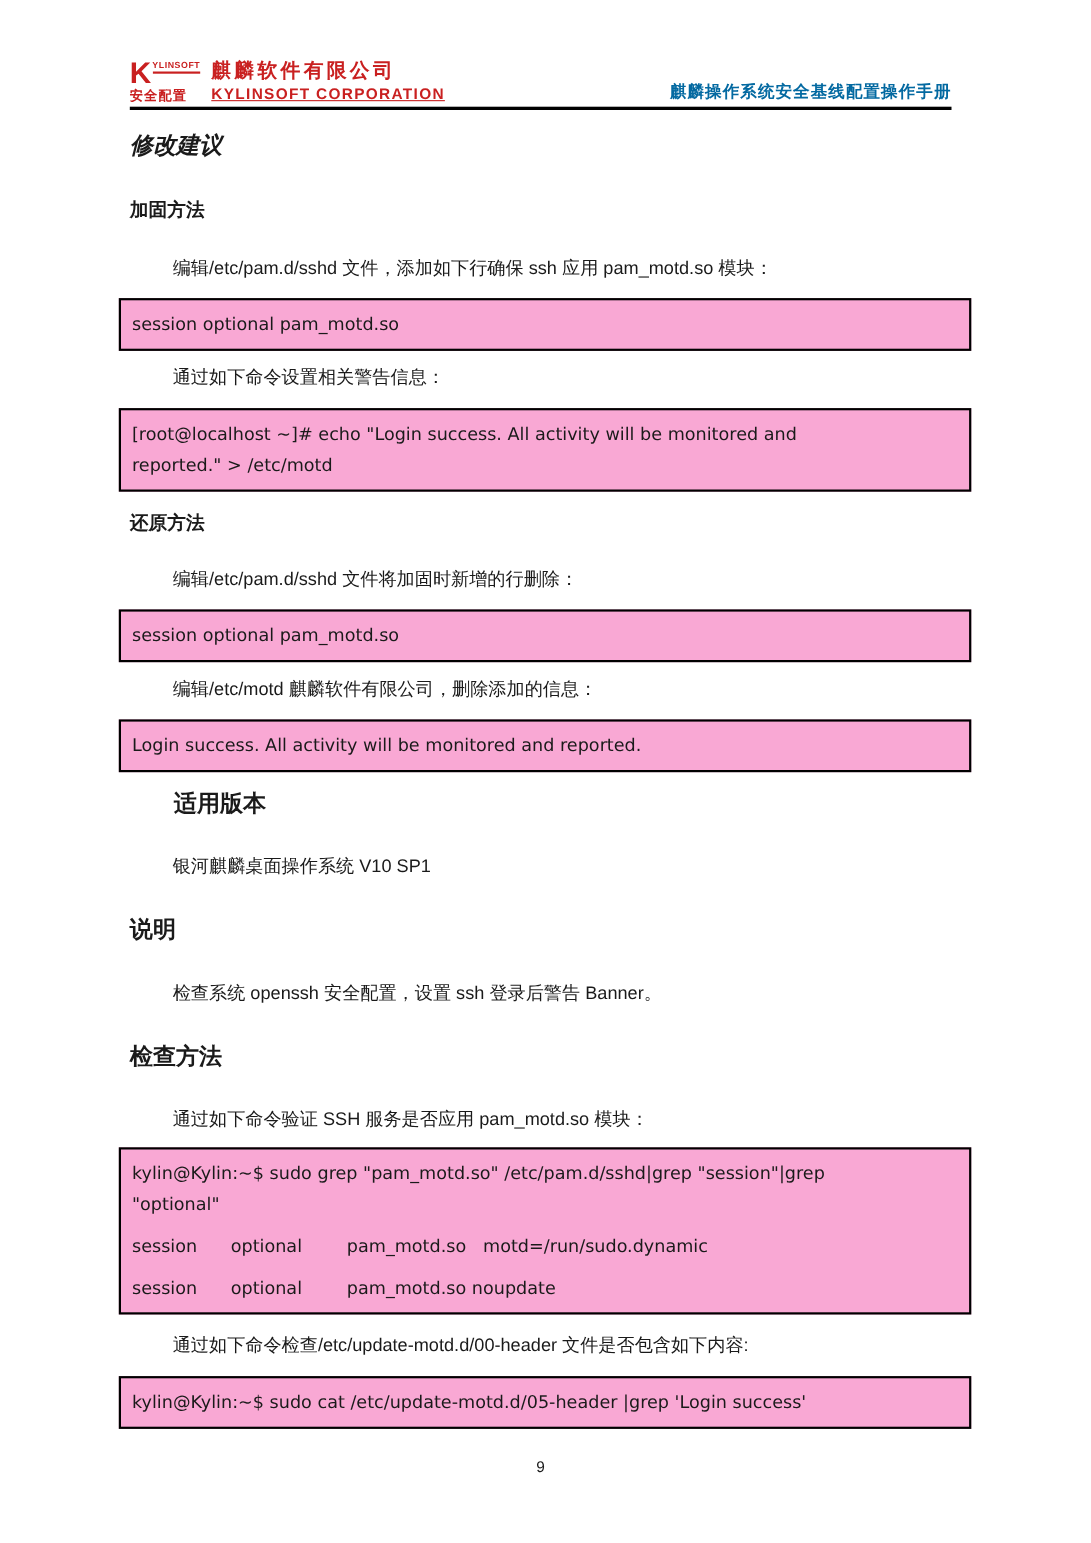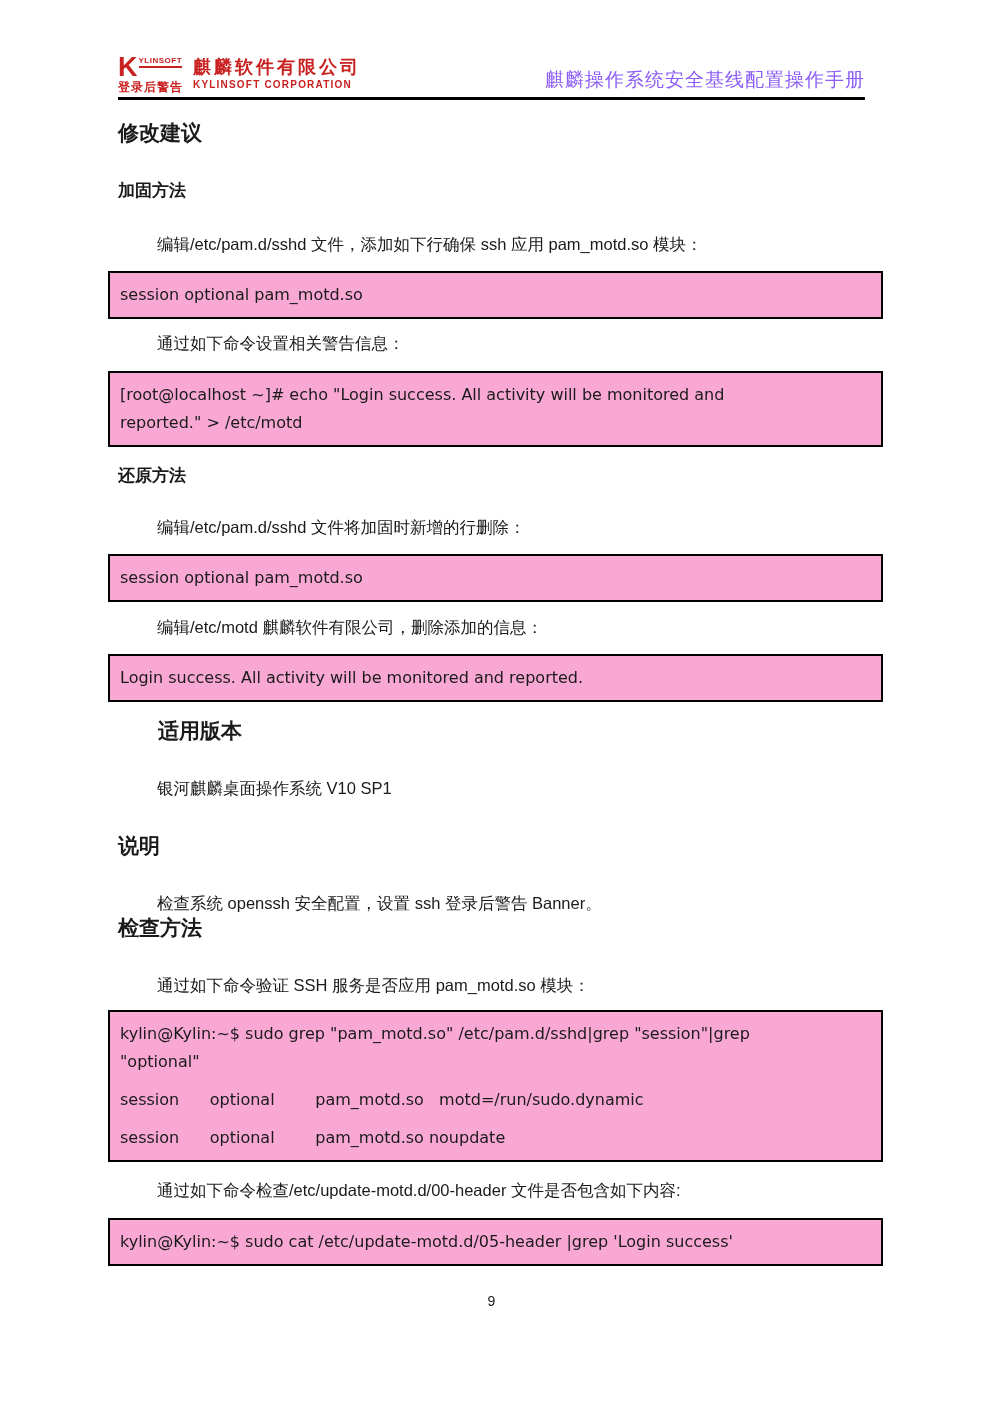--- a/index.html
+++ b/index.html
@@ -29,45 +29,45 @@
   .logo { display: flex; align-items: center; color: #c92020; }
   .logo-mark { display: flex; flex-direction: column; align-items: flex-start; line-height: 1; }
   .logo-k-row { display: flex; align-items: flex-start; }
   .logo-k { font-size: 27px; font-weight: bold; line-height: 0.9; }
   .logo-ylinsoft-wrap { display: flex; flex-direction: column; margin-left: 1px; margin-top: 2px; }
   .logo-ylinsoft { font-size: 8px; font-weight: bold; letter-spacing: 0.5px; }
   .logo-redline { height: 2px; background: #c92020; width: 100%; margin-top: 1px; }
   .logo-cn-small { font-size: 12px; font-weight: bold; margin-top: 2px; letter-spacing: 1px; }
   .logo-company { margin-left: 10px; line-height: 1.15; }
   .logo-company-cn { font-size: 18px; font-weight: bold; letter-spacing: 3px; }
-  .logo-company-en { font-size: 10px; font-weight: bold; letter-spacing: 1.2px; margin-top: 2px; }
-  .doc-title { font-size: 19px; font-weight: normal; color: #8b5cf6; letter-spacing: 1px; }
+  .logo-company-en { font-size: 14px; font-weight: bold; letter-spacing: 1.2px; margin-top: 2px; text-decoration: underline; }
+  .doc-title { font-size: 15px; font-weight: bold; color: #0369a1; letter-spacing: 1px; }
 
   
   .content { margin: 0 127px 0 118px; width: 747px; }
   .h2 { font-size: 21px; font-weight: bold; line-height: 26px; }
   .h3 { font-size: 17px; font-weight: bold; line-height: 22px; }
   .para { font-size: 16.5px; line-height: 24px; text-indent: 39px; }
 
-  .h2-fix      { margin-top: 20px; }
+  .h2-fix      { margin-top: 20px; font-style: italic; }
   .h3-harden   { margin-top: 34px; }
   .p-harden-1  { margin-top: 30px; }
   .codebox-1   { margin-top: 15px; }
   .p-harden-2  { margin-top: 12px; }
   .codebox-2   { margin-top: 16px; }
   .h3-restore  { margin-top: 18px; }
   .p-restore-1 { margin-top: 28px; }
   .codebox-3   { margin-top: 15px; }
   .p-restore-2 { margin-top: 13px; }
   .codebox-4   { margin-top: 15px; }
   .h2-version  { margin-top: 16px; margin-left: 40px; }
   .p-version   { margin-top: 32px; }
   .h2-desc     { margin-top: 33px; }
   .p-desc      { margin-top: 32px; }
-  .h2-check    { }
+  .h2-check    { margin-top: 33px; }
   .p-check-1   { margin-top: 32px; }
   .codebox-5   { margin-top: 13px; }
   .p-check-2   { margin-top: 16px; }
   .codebox-6   { margin-top: 16px; }
 
   .codebox {
     border: 2px solid #000;
     margin-left: -10px;
     margin-right: -18px;
     padding: 8px 10px;
@@ -94,21 +94,21 @@
   <div class="header">
     <div class="logo">
       <div class="logo-mark">
         <div class="logo-k-row">
           <span class="logo-k">K</span>
           <span class="logo-ylinsoft-wrap">
             <span class="logo-ylinsoft">YLINSOFT</span>
             <span class="logo-redline"></span>
           </span>
         </div>
-        <span class="logo-cn-small">登录后警告</span>
+        <span class="logo-cn-small">安全配置</span>
       </div>
       <div class="logo-company">
         <div class="logo-company-cn">麒麟软件有限公司</div>
         <div class="logo-company-en">KYLINSOFT CORPORATION</div>
       </div>
     </div>
     <div class="doc-title">麒麟操作系统安全基线配置操作手册</div>
   </div>
 
   <div class="content">

